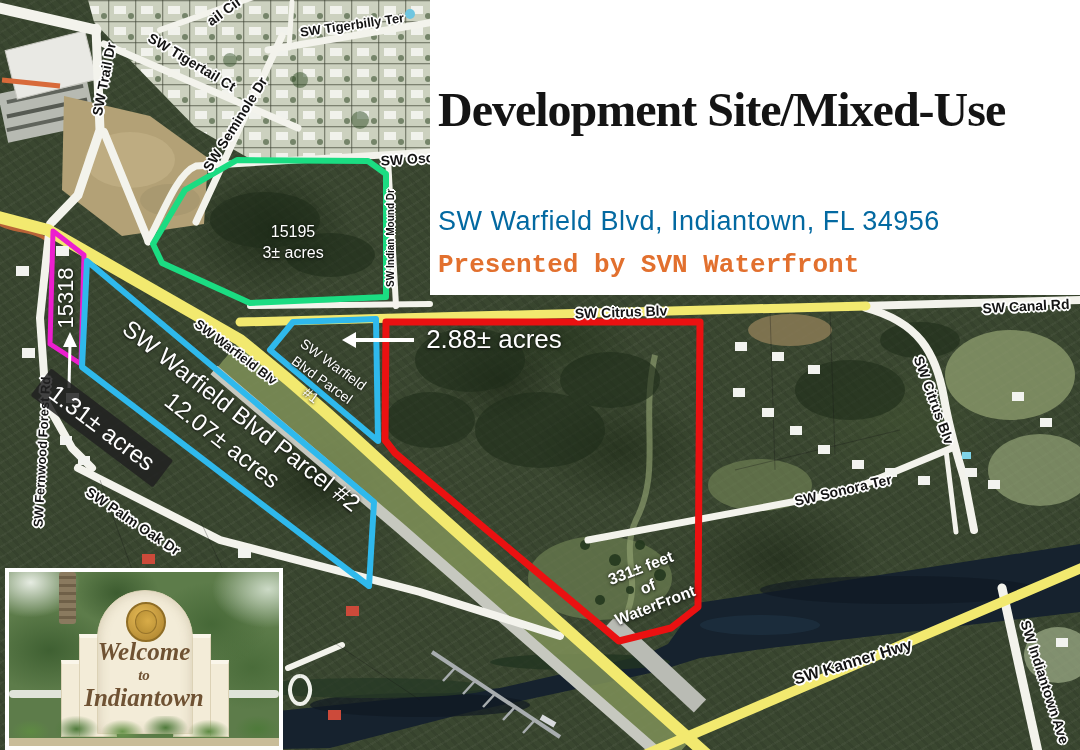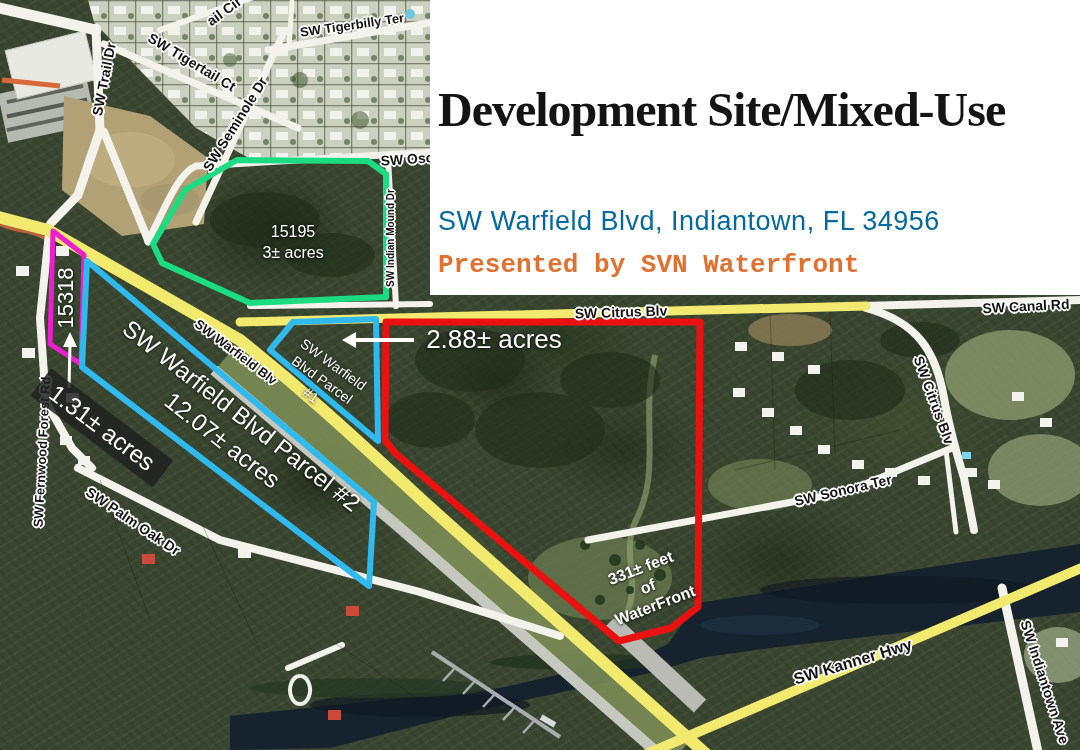--- a/index.html
+++ b/index.html
@@ -283,13 +283,30 @@
     <div>of</div>
     <div>WaterFront</div>
   </div>
 
   <div id="header">
     <div class="t2">Development Site/Mixed-Use</div>
     <div class="addr">SW Warfield Blvd, Indiantown, FL 34956</div>
     <div class="pres" style="color:#e2702e;">Presented by SVN Waterfront</div>
   </div>
 
+  <div id="inset">
+    <div class="palm"></div>
+    <div class="rail"></div>
+    <div class="pillar" style="left:52px;"></div>
+    <div class="pillar" style="left:192px;"></div>
+    <div class="shoulder" style="left:70px;"></div>
+    <div class="shoulder" style="left:164px;"></div>
+    <div class="sbody"></div>
+    <div class="medal"></div>
+    <div class="signtext">
+      <div class="l1">Welcome</div>
+      <div class="l2">to</div>
+      <div class="l3">Indiantown</div>
+    </div>
+    <div class="shrubs"></div>
+    <div class="ground"></div>
+  </div>
 </div>
 
 </body></html>

